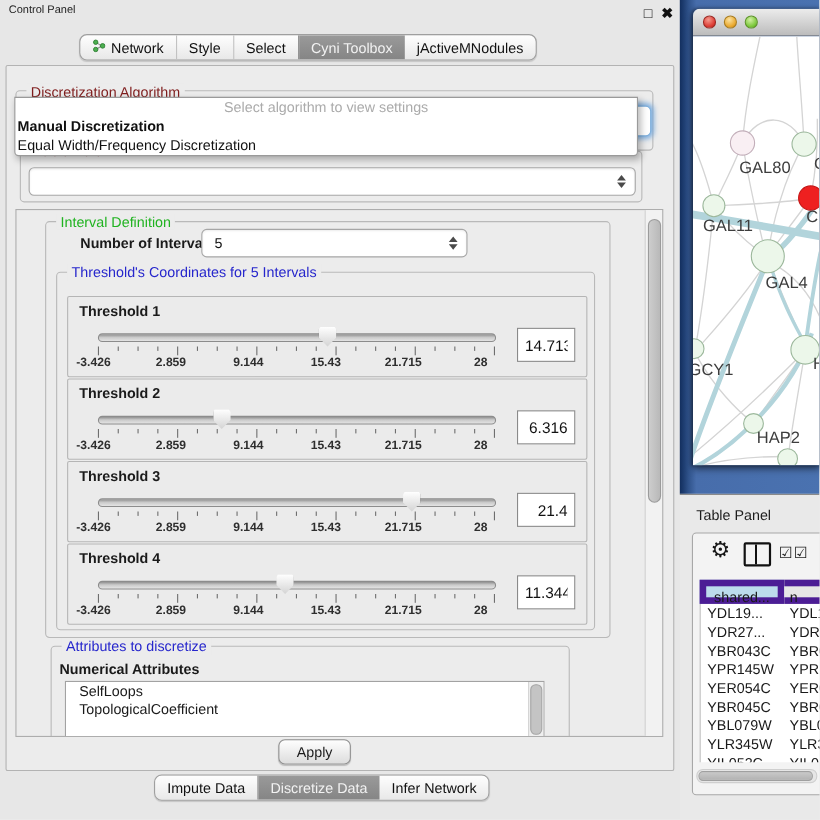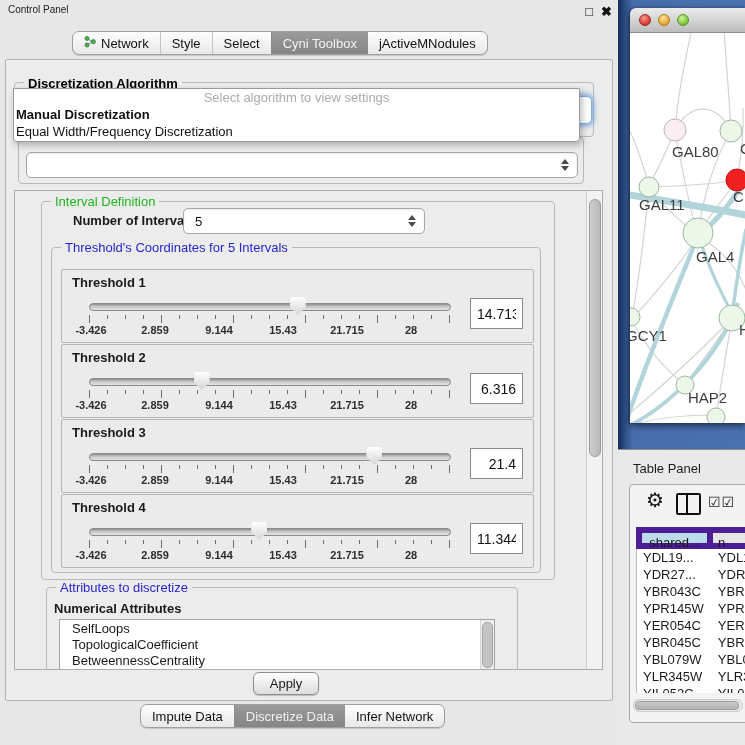--- a/index.html
+++ b/index.html
@@ -23,21 +23,21 @@
   .seg .tab.sel{background:linear-gradient(#9a9a9a,#858585);color:#f2f2f2;border-left-color:#8a8a8a}
   .seg .tab.sel + .tab{border-left:none}
   .net-ico{margin-right:5px}
 
   
   .mainpanel{left:5px;top:59px;width:606px;height:640px;background:#ececec;
              border:1px solid #b3b3b3;border-radius:2px}
 
   .group{position:absolute;border:1px solid #b9b9b9;border-radius:4px}
   .gtitle{position:absolute;top:-8px;left:9px;background:#ececec;padding:0 4px;font-size:13px;white-space:nowrap}
-  .gtitle.dark{font-weight:bold;color:#000000}
+  .gtitle.dark{font-weight:normal;color:#7f1d1d}
   .gtitle.green{color:#21b321}
   .gtitle.blue{color:#2626cc}
 
   .combo{position:absolute;background:#fff;border:1px solid #a6a6a6;border-radius:5px;
          box-shadow:inset 0 1px 2px rgba(0,0,0,.08)}
   .combo .val{position:absolute;left:11px;top:50%;transform:translateY(-50%);font-size:13px;color:#111;white-space:nowrap}
   .stepper{position:absolute;right:8px;top:50%;transform:translateY(-50%);display:flex;flex-direction:column;gap:2px}
   .stepper i{width:0;height:0;border-left:4px solid transparent;border-right:4px solid transparent}
   .stepper .up{border-bottom:5px solid #4a4a4a}
   .stepper .dn{border-top:5px solid #4a4a4a}
@@ -62,21 +62,21 @@
   .tlabel{position:absolute;left:10px;top:5px;font-weight:bold;font-size:13px}
   .track{position:absolute;left:27px;top:33px;width:360px;height:6px;border:1px solid #8c8c8c;border-radius:4px;
          background:linear-gradient(#8f8f8f,#cacaca 45%,#e4e4e4)}
   .thumb{position:absolute;top:-7px;width:16px;height:18px;
          background:linear-gradient(#ffffff,#d4d4d4);
          clip-path:polygon(10% 0,90% 0,100% 14%,100% 55%,50% 100%,0 55%,0 14%);
          filter:drop-shadow(0 1px 1px rgba(0,0,0,.45))}
   .ruler{position:absolute;left:27px;top:45px;width:360px;height:9px}
   .ruler span{position:absolute;top:0;width:1px;height:4px;background:#6e6e6e}
   .ruler span.tall{height:8px}
-  .axl{position:absolute;left:29px;top:54px;width:320px;height:12px}
+  .axl{position:absolute;left:23px;top:54px;width:352px;height:12px}
   .axl span{position:absolute;transform:translateX(-50%);font-size:11px;font-weight:bold;color:#2e2e2e;white-space:nowrap}
   .axl span:nth-child(1){left:0}
   .axl span:nth-child(2){left:20%}
   .axl span:nth-child(3){left:40%}
   .axl span:nth-child(4){left:60%}
   .axl span:nth-child(5){left:80%}
   .axl span:nth-child(6){left:100%}
   .tvalue{position:absolute;left:408px;top:28px;width:53px;height:31px;background:#fff;
           border:1px solid #8a8a8a;text-align:right;padding:0 6px;box-sizing:border-box;
           font:14px "Liberation Sans",sans-serif;color:#111}
@@ -362,21 +362,20 @@
     <input class="tvalue" value="11.344" style="">
   </div>
 
   <div class="group" style="left:31px;top:396px;width:470px;height:100px">
     <div class="gtitle blue">Attributes to discretize</div>
   </div>
   <div class="abs" style="left:39px;top:410px;font-weight:bold">Numerical Attributes</div>
   <div class="attrlist" style="left:44px;top:428px">
     <div class="item">SelfLoops</div>
     <div class="item">TopologicalCoefficient</div>
-    <div class="item">BetweennessCentrality</div>
     <div class="listsb">
         <div class="vthumb"></div>
       </div>
   </div>
 
   <div class="vsb" style="right:0;top:0;width:15px;height:100%">
     <div class="vthumb" style="top:8px;height:256px"></div>
   </div>
 </div>
 

